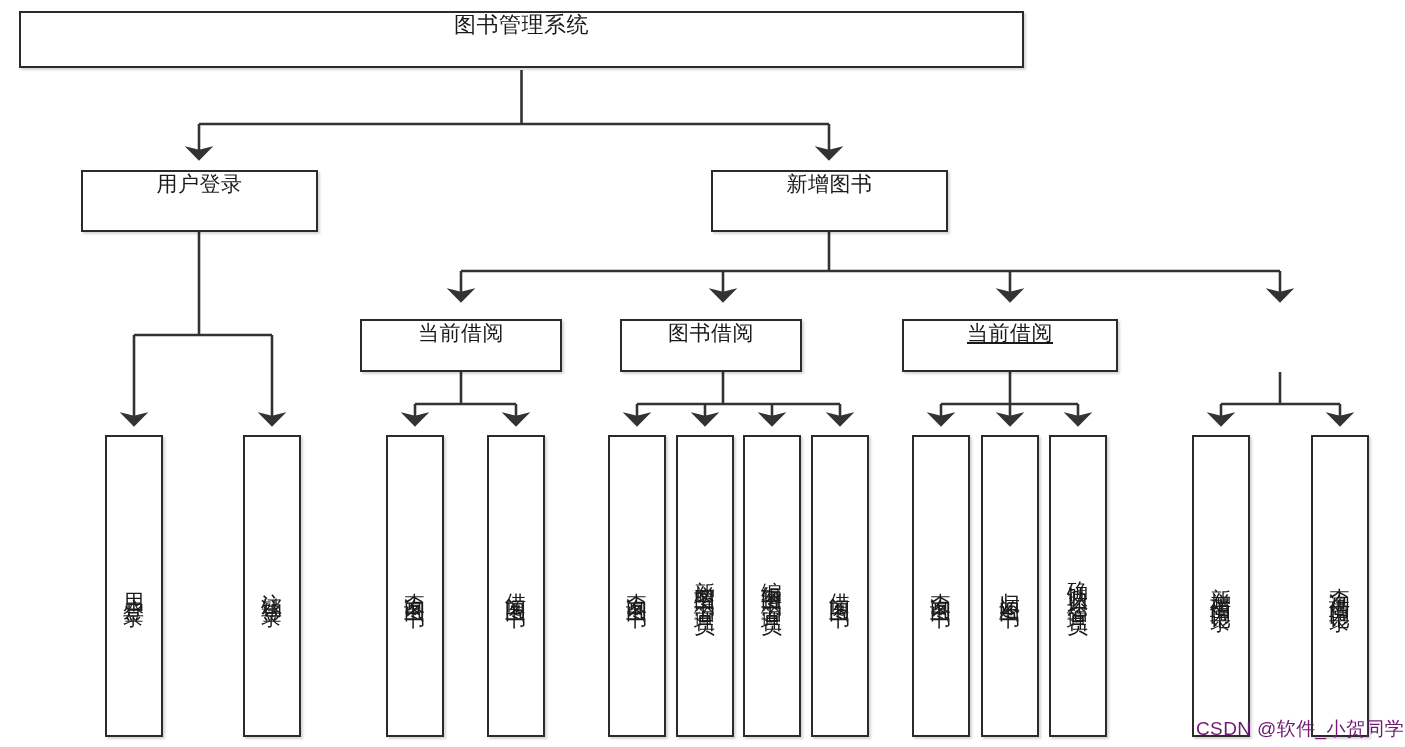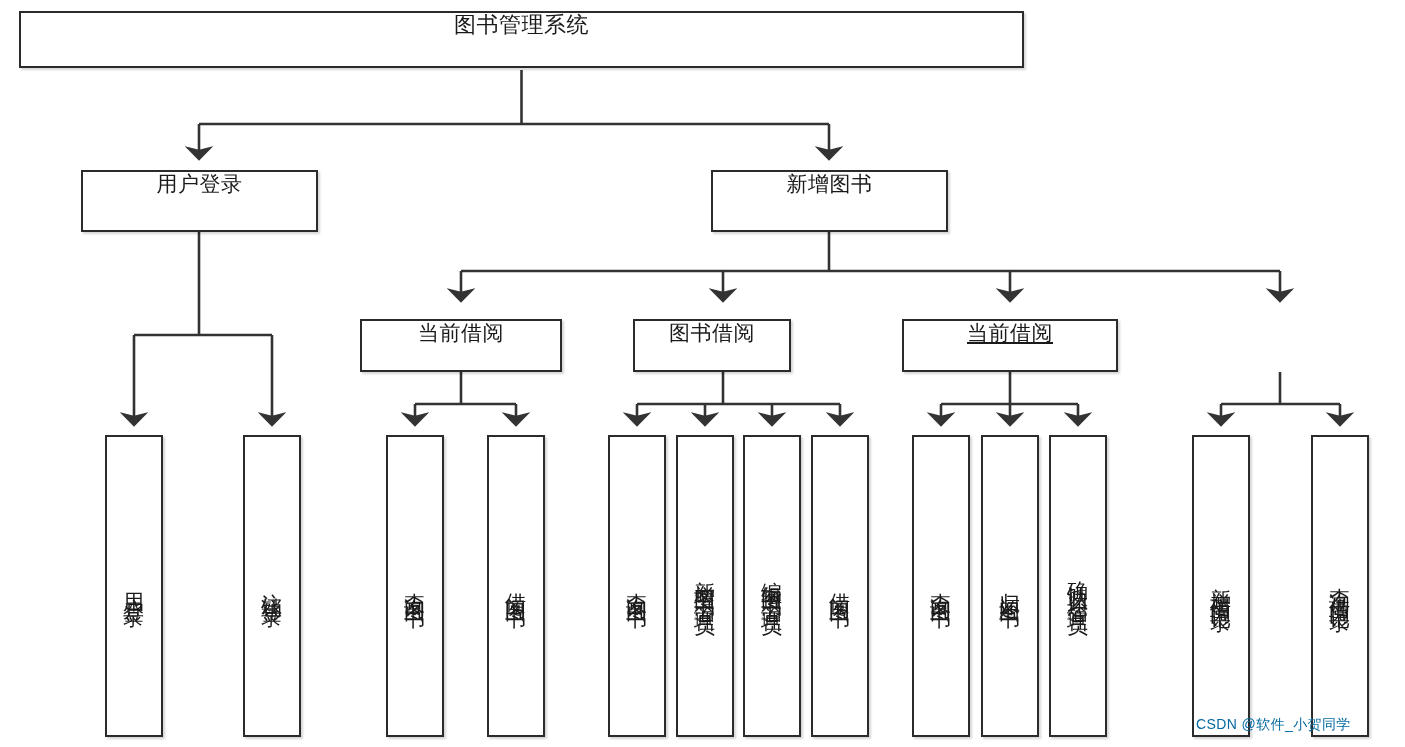--- a/index.html
+++ b/index.html
@@ -57,22 +57,22 @@
   }
   .node.vert .lbl {
     writing-mode: vertical-rl;
     text-orientation: upright;
     font-size: 21px;
     letter-spacing: 5px;
     line-height: 1;
   }
   .watermark {
     position: absolute;
-    color: #0369a1;
-    font-size: 14px;
+    color: #701a75;
+    font-size: 19px;
     white-space: nowrap;
     letter-spacing: 0.4px;
   }
 </style>
 </head>
 <body>
 
 <div id="canvas">
 
   <svg id="edges" viewBox="0 0 1405 747">
@@ -134,21 +134,21 @@
   </div>
 
   <div class="node horiz" style="left:711px; top:170px; width:237px; height:62px;">
     <span class="lbl">新增图书</span>
   </div>
 
   <div class="node horiz" style="left:360px; top:319px; width:202px; height:53px;">
     <span class="lbl">当前借阅</span>
   </div>
 
-  <div class="node horiz" style="left:633px; top:319px; width:158px; height:53px;">
+  <div class="node horiz" style="left:620px; top:319px; width:182px; height:53px;">
     <span class="lbl">图书借阅</span>
   </div>
 
   <div class="node horiz" style="left:902px; top:319px; width:216px; height:53px;text-decoration:underline;">
     <span class="lbl">当前借阅</span>
   </div>
 
 
   <div class="node vert" style="left:105px; top:435px; width:58px; height:302px;">
     <span class="lbl">用户登录</span>

